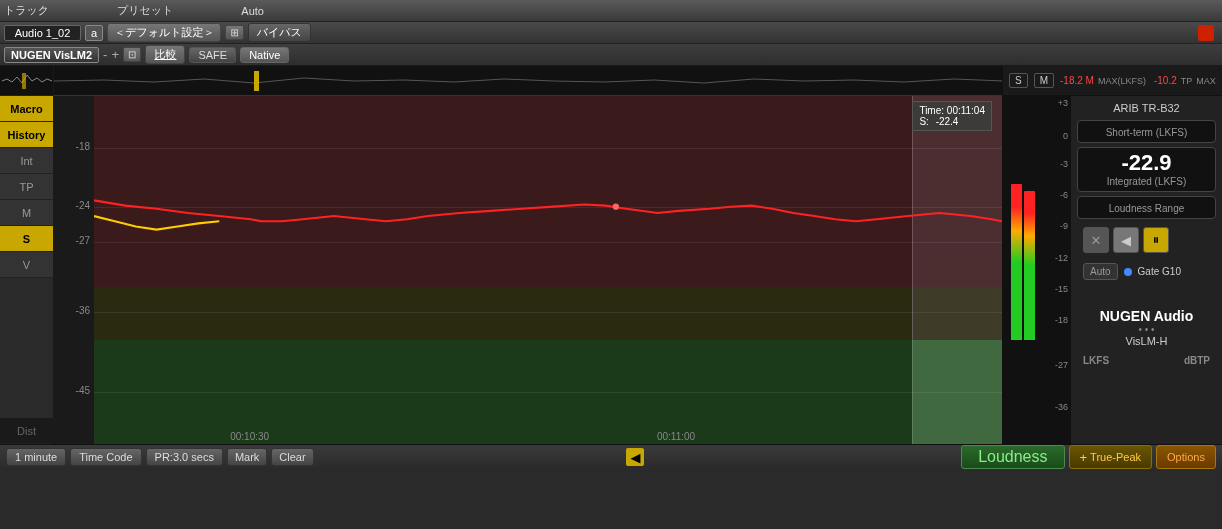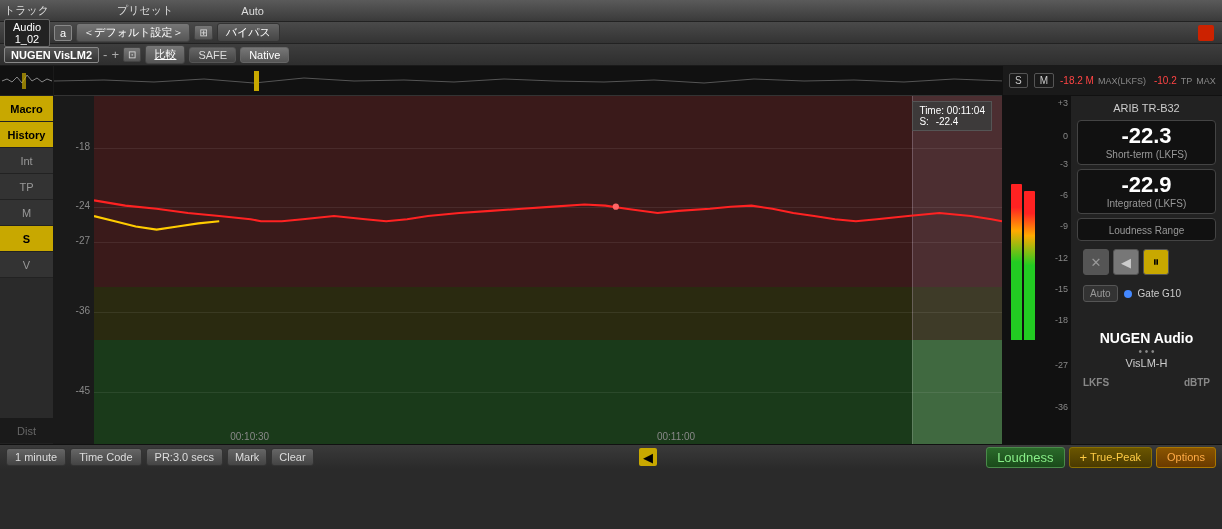--- a/index.html
+++ b/index.html
@@ -42,21 +42,21 @@
       color: #fff;
       font-size: 11px;
     }
     .track-input {
       background: #222;
       border: 1px solid #666;
       border-radius: 2px;
       padding: 1px 4px;
       color: #fff;
       font-size: 11px;
-      width: 46px;
+      width: 77px;
       text-align: center;
     }
     .btn-small {
       background: linear-gradient(180deg, #777 0%, #555 100%);
       border: 1px solid #444;
       border-radius: 3px;
       padding: 1px 6px;
       color: #fff;
       font-size: 11px;
       cursor: pointer;
@@ -490,23 +490,23 @@
     
     .bottom-right-btns {
       display: flex;
       gap: 4px;
       margin-left: auto;
     }
     .loudness-btn {
       background: linear-gradient(180deg, #2a6a2a 0%, #1a4a1a 100%);
       border: 1px solid #4a8a4a;
       border-radius: 3px;
-      padding: 2px 10px;
+      padding: 2px 16px;
       color: #88ee88;
-      font-size: 13px;
+      font-size: 16px;
       cursor: pointer;
     }
     .tp-btn {
       background: linear-gradient(180deg, #6a5500 0%, #4a3a00 100%);
       border: 1px solid #8a7000;
       border-radius: 3px;
       padding: 2px 10px;
       color: #ffcc44;
       font-size: 11px;
       cursor: pointer;
@@ -666,21 +666,20 @@
         <div style="position:absolute; top:54%; right:3px; color:#888; font-size:9px;">-15</div>
         <div style="position:absolute; top:63%; right:3px; color:#888; font-size:9px;">-18</div>
         <div style="position:absolute; top:76%; right:3px; color:#888; font-size:9px;">-27</div>
         <div style="position:absolute; top:88%; right:3px; color:#888; font-size:9px;">-36</div>
       </div>
 
       <div class="readout-panel">
         <div class="preset-name">ARIB TR-B32</div>
 
         <div class="readout-box">
-          <div class="readout-value">-22.3</div>
           <div class="readout-label">Short-term (LKFS)</div>
         </div>
 
         <div class="readout-box">
           <div class="readout-value">-22.9</div>
           <div class="readout-label">Integrated (LKFS)</div>
         </div>
 
         <div class="readout-box">
           <div class="readout-label">Loudness Range</div>

